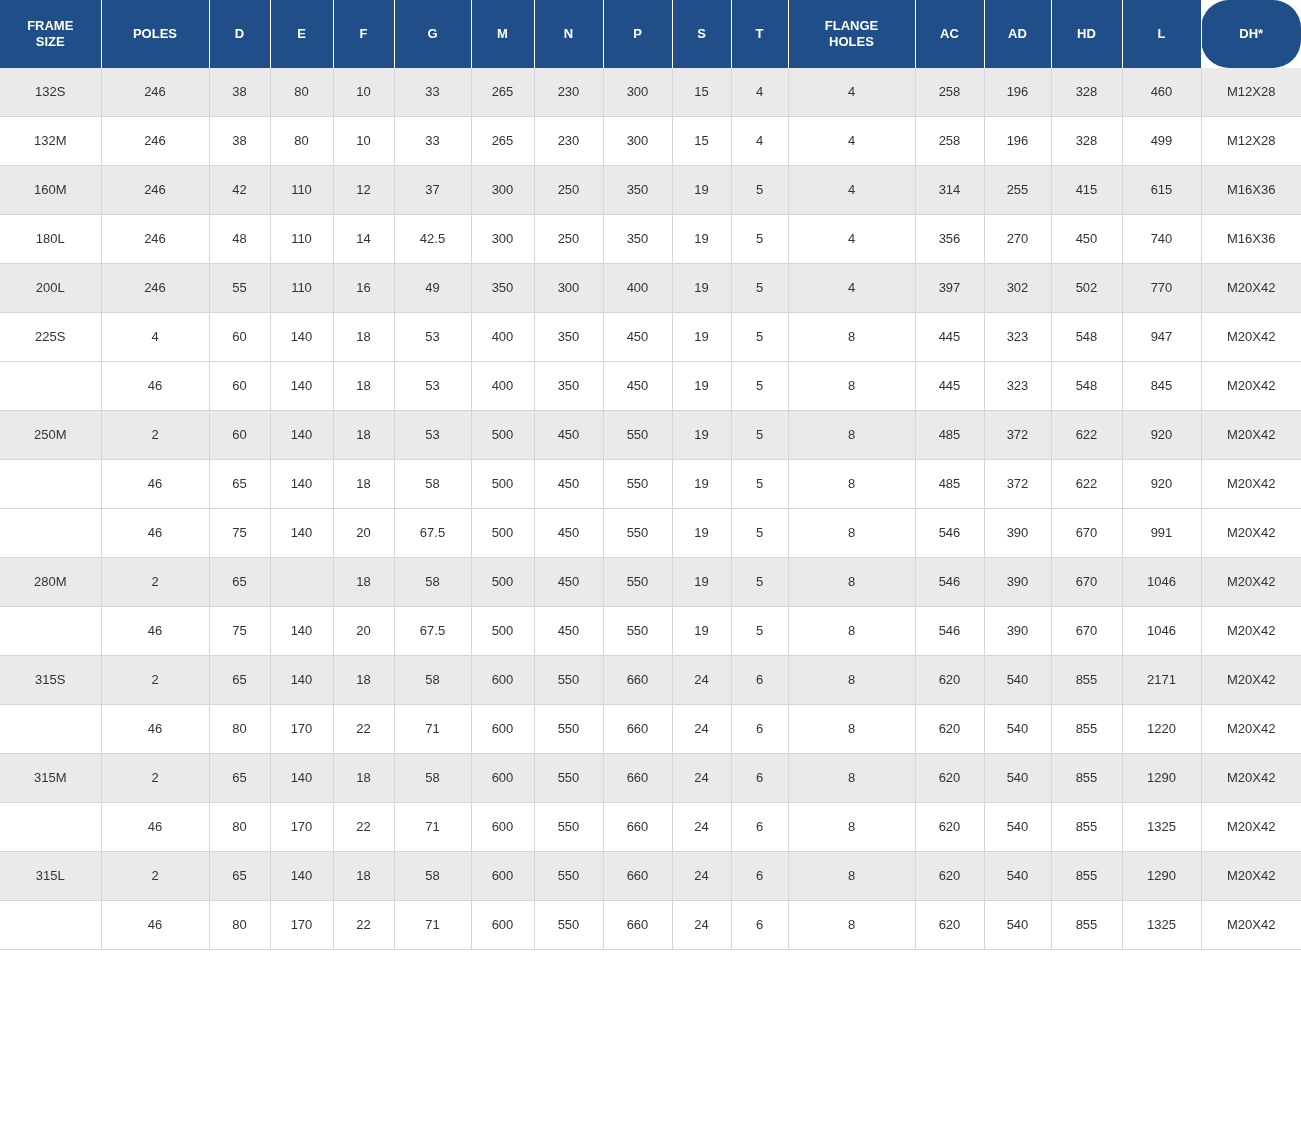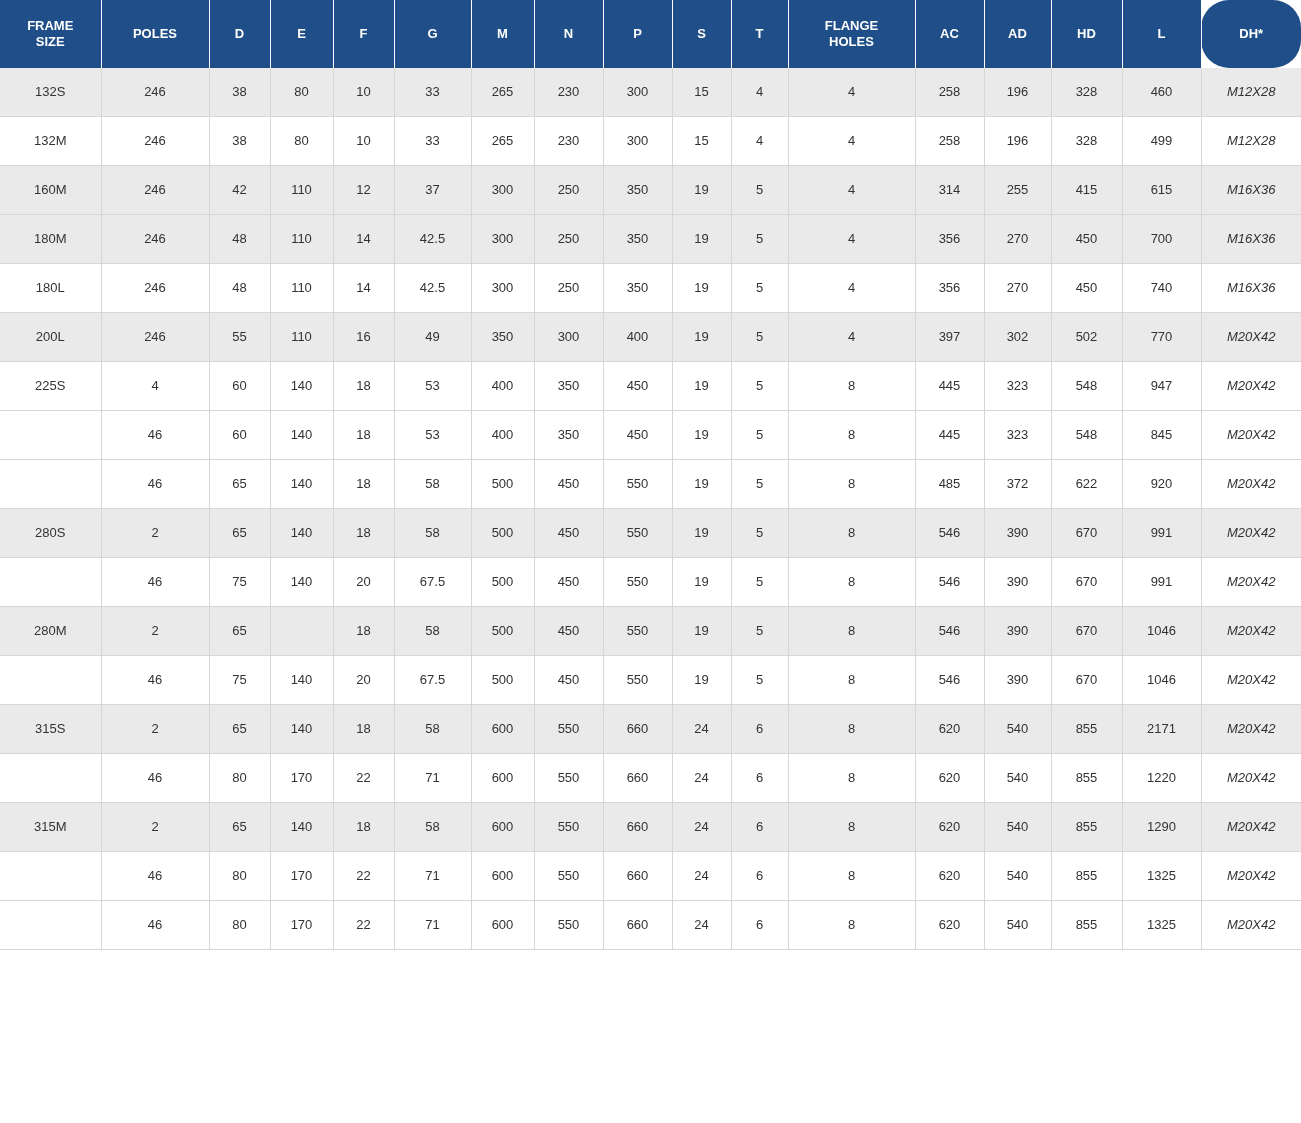--- a/index.html
+++ b/index.html
@@ -38,21 +38,20 @@
     text-align: center;
     vertical-align: middle;
     height: 44px;
     padding: 2px 2px;
     border-right: 1px solid #d6d6d6;
     border-bottom: 1px solid #d6d6d6;
     line-height: 1.2;
   }
   table.spec-table td:last-child {
     border-right: none;
-    font-style: italic;
   }
   table.spec-table tbody tr.row-odd td {
     background: #eaeaea;
   }
   table.spec-table tbody tr.row-even td {
     background: #ffffff;
   }
   
   col.c0  { width: 101px; }
   col.c1  { width: 108px; }
@@ -167,39 +166,20 @@
         <td>350</td>
         <td>19</td>
         <td>5</td>
         <td>4</td>
         <td>314</td>
         <td>255</td>
         <td>415</td>
         <td>615</td>
         <td>M16X36</td>
       </tr>
-      <tr class="row-odd">
-        <td>180M</td>
-        <td>246</td>
-        <td>48</td>
-        <td>110</td>
-        <td>14</td>
-        <td>42.5</td>
-        <td>300</td>
-        <td>250</td>
-        <td>350</td>
-        <td>19</td>
-        <td>5</td>
-        <td>4</td>
-        <td>356</td>
-        <td>270</td>
-        <td>450</td>
-        <td>700</td>
-        <td>M16X36</td>
-      </tr>
       <tr class="row-even">
         <td>180L</td>
         <td>246</td>
         <td>48</td>
         <td>110</td>
         <td>14</td>
         <td>42.5</td>
         <td>300</td>
         <td>250</td>
         <td>350</td>
@@ -262,77 +242,77 @@
         <td>450</td>
         <td>19</td>
         <td>5</td>
         <td>8</td>
         <td>445</td>
         <td>323</td>
         <td>548</td>
         <td>845</td>
         <td>M20X42</td>
       </tr>
-      <tr class="row-even">
-        <td></td>
-        <td>46</td>
-        <td>65</td>
-        <td>140</td>
-        <td>18</td>
-        <td>58</td>
+      <tr class="row-odd">
+        <td>250M</td>
+        <td>2</td>
+        <td>60</td>
+        <td>140</td>
+        <td>18</td>
+        <td>53</td>
         <td>500</td>
         <td>450</td>
         <td>550</td>
         <td>19</td>
         <td>5</td>
         <td>8</td>
         <td>485</td>
         <td>372</td>
         <td>622</td>
         <td>920</td>
         <td>M20X42</td>
       </tr>
-      <tr class="row-odd">
-        <td>280S</td>
-        <td>2</td>
+      <tr class="row-even">
+        <td></td>
+        <td>46</td>
         <td>65</td>
         <td>140</td>
         <td>18</td>
         <td>58</td>
+        <td>500</td>
+        <td>450</td>
+        <td>550</td>
+        <td>19</td>
+        <td>5</td>
+        <td>8</td>
+        <td>485</td>
+        <td>372</td>
+        <td>622</td>
+        <td>920</td>
+        <td>M20X42</td>
+      </tr>
+      <tr class="row-even">
+        <td></td>
+        <td>46</td>
+        <td>75</td>
+        <td>140</td>
+        <td>20</td>
+        <td>67.5</td>
         <td>500</td>
         <td>450</td>
         <td>550</td>
         <td>19</td>
         <td>5</td>
         <td>8</td>
         <td>546</td>
         <td>390</td>
         <td>670</td>
         <td>991</td>
         <td>M20X42</td>
       </tr>
-      <tr class="row-even">
-        <td></td>
-        <td>46</td>
-        <td>75</td>
-        <td>140</td>
-        <td>20</td>
-        <td>67.5</td>
-        <td>500</td>
-        <td>450</td>
-        <td>550</td>
-        <td>19</td>
-        <td>5</td>
-        <td>8</td>
-        <td>546</td>
-        <td>390</td>
-        <td>670</td>
-        <td>991</td>
-        <td>M20X42</td>
-      </tr>
       <tr class="row-odd">
         <td>280M</td>
         <td>2</td>
         <td>65</td>
         <td></td>
         <td>18</td>
         <td>58</td>
         <td>500</td>
         <td>450</td>
         <td>550</td>
@@ -433,20 +413,39 @@
         <td>660</td>
         <td>24</td>
         <td>6</td>
         <td>8</td>
         <td>620</td>
         <td>540</td>
         <td>855</td>
         <td>1325</td>
         <td>M20X42</td>
       </tr>
+      <tr class="row-odd">
+        <td>315L</td>
+        <td>2</td>
+        <td>65</td>
+        <td>140</td>
+        <td>18</td>
+        <td>58</td>
+        <td>600</td>
+        <td>550</td>
+        <td>660</td>
+        <td>24</td>
+        <td>6</td>
+        <td>8</td>
+        <td>620</td>
+        <td>540</td>
+        <td>855</td>
+        <td>1290</td>
+        <td>M20X42</td>
+      </tr>
       <tr class="row-even">
         <td></td>
         <td>46</td>
         <td>80</td>
         <td>170</td>
         <td>22</td>
         <td>71</td>
         <td>600</td>
         <td>550</td>
         <td>660</td>

